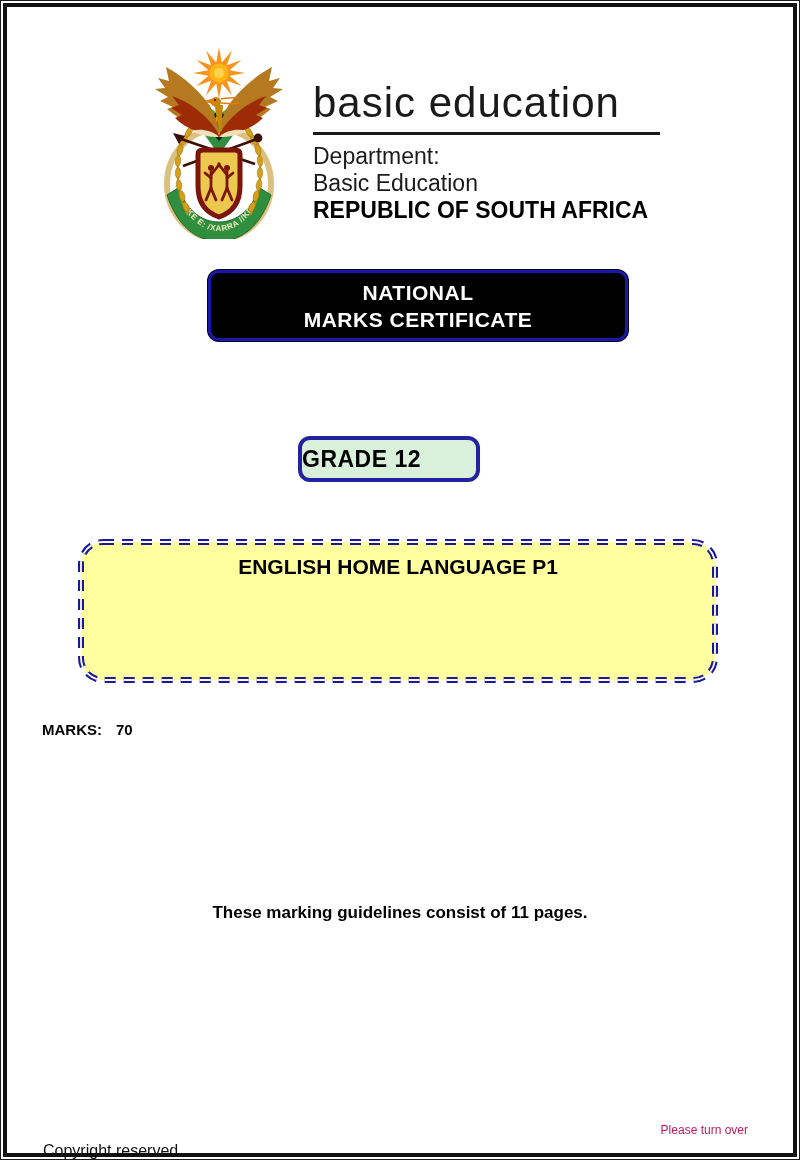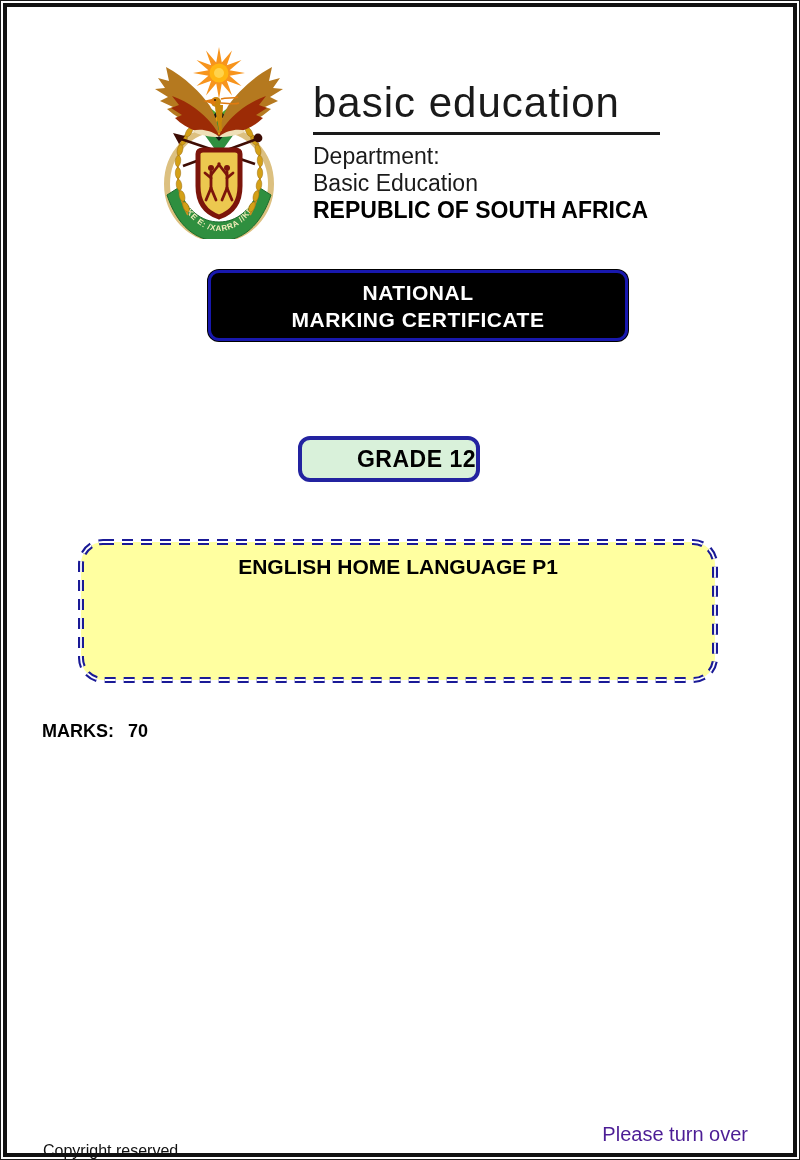--- a/index.html
+++ b/index.html
@@ -53,21 +53,21 @@
     text-align: center;
   }
 
   
   .grade-box {
     position: absolute; left: 298px; top: 436px;
     width: 174px; height: 38px;
     background: #d9f1da;
     border: 4px solid #2323a0;
     border-radius: 12px;
-    display: flex; align-items: center; justify-content: flex-end;
+    display: flex; align-items: center; justify-content: flex-start;
     font-weight: bold; font-size: 23px; color: #000;
     letter-spacing: 0.5px;
   }
 
   
   .exam-box {
     position: absolute; left: 77px; top: 538px;
     width: 642px; height: 146px;
   }
   .exam-box svg { position: absolute; left: 0; top: 0; }
@@ -77,38 +77,38 @@
     justify-content: flex-start;
     padding: 17px 0 20px 0;
     box-sizing: border-box;
     text-align: center;
     font-weight: bold; font-size: 21px; color: #000;
   }
 
   
   .marks-line {
     position: absolute; left: 42px; top: 721px;
-    font-weight: bold; font-size: 18px; color: #000;
+    font-weight: bold; font-size: 15px; color: #000;
   }
   .marks-line .marks-value { margin-left: 14px; }
 
   
   .page-note {
     position: absolute; left: 0; right: 0; top: 903px;
     text-align: center; font-weight: bold; font-size: 17px; color: #000;
   }
 
   
   .footer-left {
     position: absolute; left: 43px; top: 1123px;
     font-size: 16px; color: #111; margin-top: 19px;
   }
   .footer-right {
     position: absolute; right: 52px; top: 1123px;
-    font-size: 20px; color: #4c1d95;
+    font-size: 12px; color: #be185d;
   }
 </style>
 </head>
 <body>
 
 <div class="page">
   <div class="border-outer"></div>
   <div class="border-inner"></div>
 
   <div class="emblem">
@@ -198,37 +198,38 @@
     <div class="brand-rule"></div>
     <div class="dept-block">
       <div>Department:</div>
       <div>Basic Education</div>
       <div class="country">REPUBLIC OF SOUTH AFRICA</div>
     </div>
   </div>
 
   <div class="nsc-box">
     <div>NATIONAL</div>
-    <div>MARKING CERTIFICATE</div>
+    <div>MARKS CERTIFICATE</div>
   </div>
 
   <div class="grade-box">
     <span>GRADE 12</span>
   </div>
 
   <div class="exam-box">
     <svg width="642" height="146" viewBox="0 0 642 146">
       <rect x="4" y="4" width="634" height="138" rx="22" fill="#ffffa0" stroke="#1a1a96" stroke-width="6" stroke-dasharray="11 8"></rect>
       <rect x="4" y="4" width="634" height="138" rx="22" fill="none" stroke="#ffffff" stroke-width="1.8" stroke-dasharray="11 8"></rect>
     </svg>
     <div class="exam-lines">
       <div>ENGLISH HOME LANGUAGE P1</div>
     </div>
   </div>
 
   <div class="marks-line">
     <span>MARKS:</span><span class="marks-value">70</span>
   </div>
 
+  <div class="page-note">These marking guidelines consist of 11 pages.</div>
 
   <div class="footer-left">Copyright reserved</div>
   <div class="footer-right">Please turn over</div>
 </div>
 
 </body></html>

